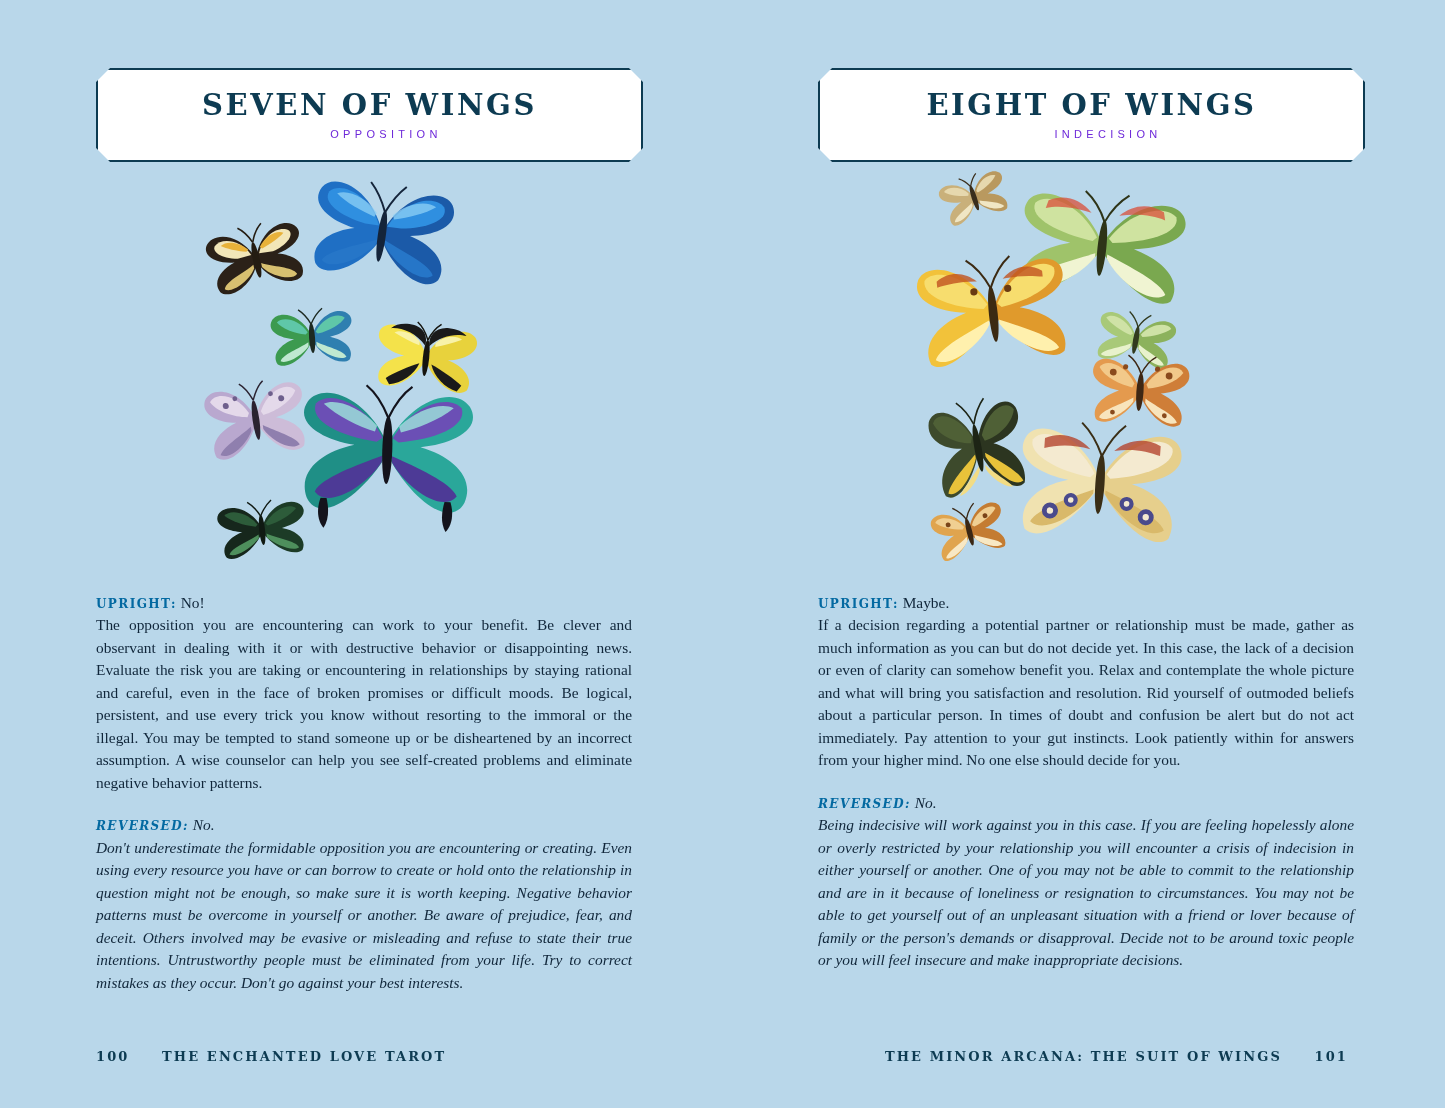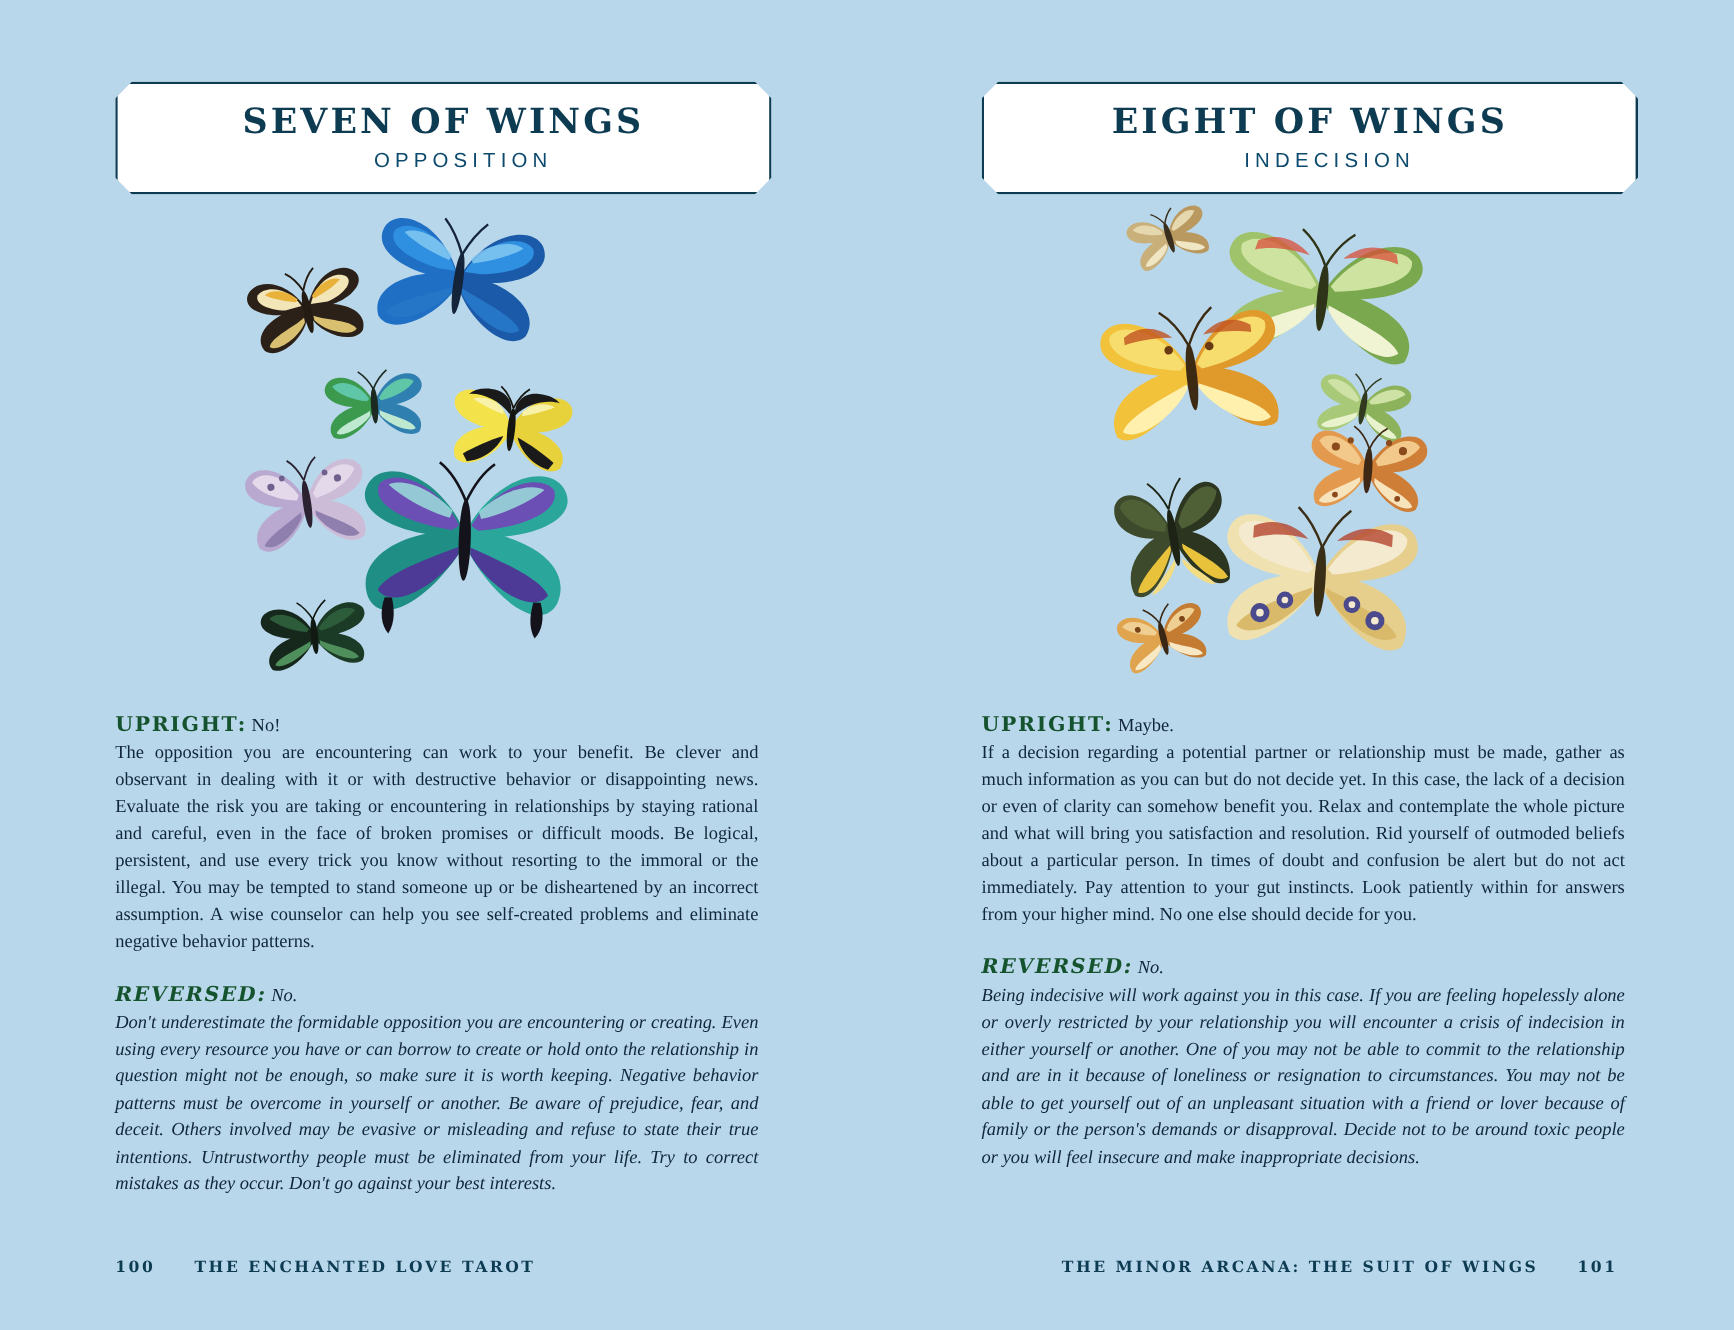--- a/index.html
+++ b/index.html
@@ -59,23 +59,23 @@
     font-weight: bold;
     font-size: 29px;
     letter-spacing: 2.6px;
     color: #0d3b52;
     text-transform: uppercase;
     line-height: 1.05;
   }
   .plaque .card-sub {
     margin-top: 7px;
     font-family: "Liberation Sans", sans-serif;
-    font-size: 17px;
+    font-size: 11px;
     letter-spacing: 4.3px;
-    color: #0c4a6e;
+    color: #6d28d9;
     text-transform: uppercase;
     margin-left: 33px;
   }
 
   
   .art {
     position: absolute;
     left: 96px;
     top: 160px;
     width: 547px;
@@ -99,24 +99,24 @@
     line-height: 1.46;
     text-align: justify;
     text-justify: inter-word;
     margin: 0 0 20px 0;
     color: #10263a;
   }
   .para:last-child { margin-bottom: 0; font-style: italic; }
   .lead {
     font-family: "DejaVu Serif", serif;
     font-weight: bold;
-    font-size: 17px;
+    font-size: 12px;
     letter-spacing: 1.4px;
     text-transform: uppercase;
-    color: #14532d;
+    color: #0369a1;
   }
   .lead-val {
     font-family: "Liberation Serif", serif;
     font-weight: normal;
     font-size: 15.4px;
     letter-spacing: 0;
     text-transform: none;
     margin-top: 12px;
   }
 

